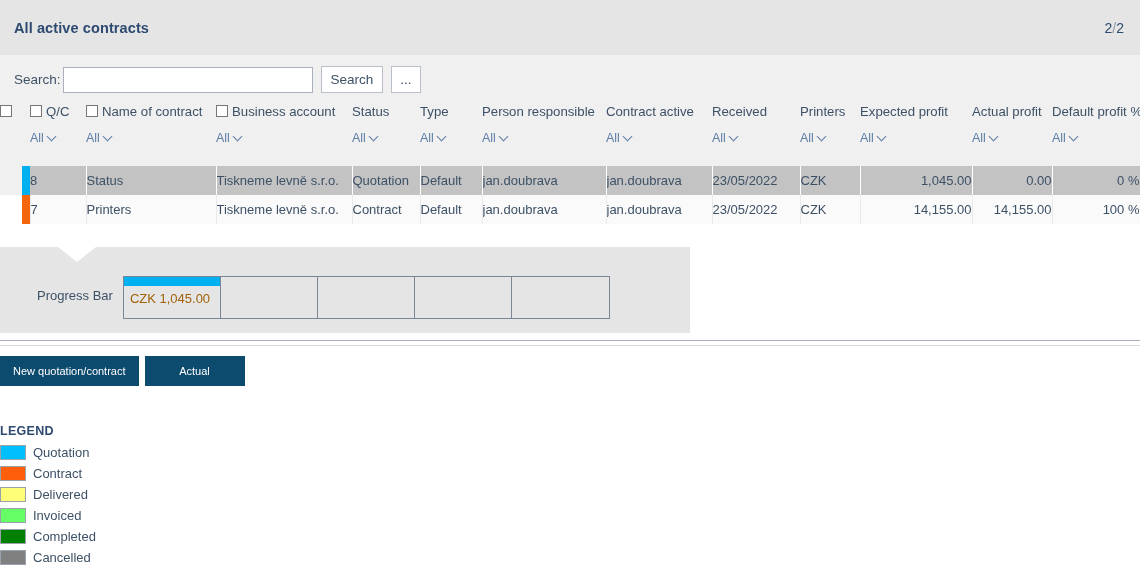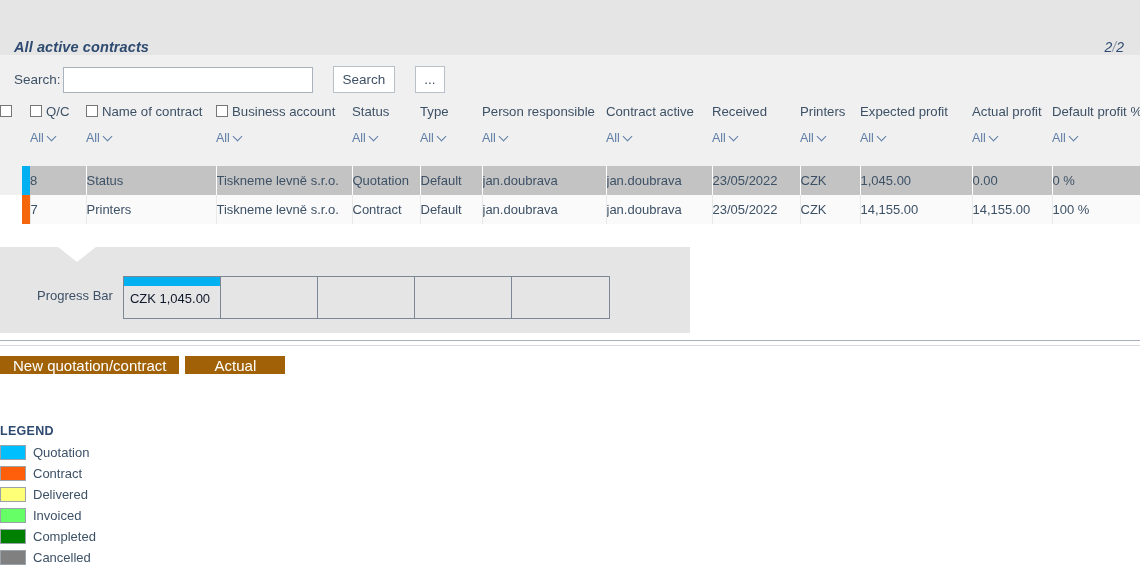--- a/index.html
+++ b/index.html
@@ -15,24 +15,23 @@
     color: #3d5166;
     overflow: hidden;
     position: relative;
   }
 
   
   .titlebar {
     height: 55px;
     background: #e5e5e5;
     display: flex;
-    align-items: flex-end;
+    align-items: center;
     padding: 0 16px 0 14px;
     box-sizing: border-box;
-    font-style: italic;
   }
   .titlebar .title {
     font-size: 14.5px;
     font-weight: bold;
     color: #2e4a70;
     letter-spacing: .1px;
   }
   .titlebar .spacer { flex: 1 1 auto; }
   .pager {
     font-size: 14px;
@@ -63,21 +62,21 @@
     box-sizing: border-box;
     font-family: "Liberation Sans", sans-serif;
     font-size: 13px;
     color: #3d5166;
     padding: 0 5px;
     outline: none;
   }
   .btn-plain {
     height: 27px;
     min-width: 28px;
-    margin-left: 20px;
+    margin-left: 8px;
     background: #ffffff;
     border: 1px solid #b9c0c9;
     box-sizing: border-box;
     font-family: "Liberation Sans", sans-serif;
     font-size: 13.5px;
     color: #3d5166;
     padding: 0 9px;
     cursor: pointer;
     line-height: 25px;
   }
@@ -154,21 +153,21 @@
   tbody tr.norm td { background: #fafafa; }
   tbody td {
     padding: 0 7px;
     border-right: 1px solid #ffffff;
     white-space: nowrap;
     overflow: hidden;
     font-size: 13px;
     line-height: 29px;
   }
   tbody tr.norm td { border-right: 1px solid #e9e9e9; }
-  tbody td.num { text-align: left; margin-top: 36px; }
+  tbody td.num { text-align: right; margin-top: 36px; }
   tbody td.gutter {
     background: #f0f0f0 !important;
     border-right: none;
     padding: 0;
   }
   tbody tr.norm td.gutter { background: #ffffff !important; }
 
   
   .panel {
     position: absolute;
@@ -218,21 +217,21 @@
   .pcell:last-child { border-right: none; }
   .pcell .fill {
     height: 9px;
     width: 100%;
     display: block;
   }
   .pcell .ptext {
     display: block;
     padding: 5px 0 0 6px;
     font-size: 13px;
-    color: #0f172a;
+    color: #a16207;
     white-space: nowrap;
   }
 
   
   .divider {
     position: absolute;
     left: 0;
     top: 340px;
     width: 1140px;
     height: 1px;
@@ -248,26 +247,26 @@
   }
 
   
   .actions {
     position: absolute;
     left: 0;
     top: 356px;
     display: flex;
   }
   .btn-orange {
-    background: #a16207;
+    background: #0c4a6e;
     color: #ffffff;
     border: none;
-    height: 18px;
+    height: 30px;
     font-family: "Liberation Sans", sans-serif;
-    font-size: 15px;
+    font-size: 11px;
     padding: 0 13px;
     cursor: pointer;
     margin-right: 6px;
   }
   .btn-orange.gantt { width: 100px; padding: 0; }
 
   
   .legend {
     position: absolute;
     left: 0;

